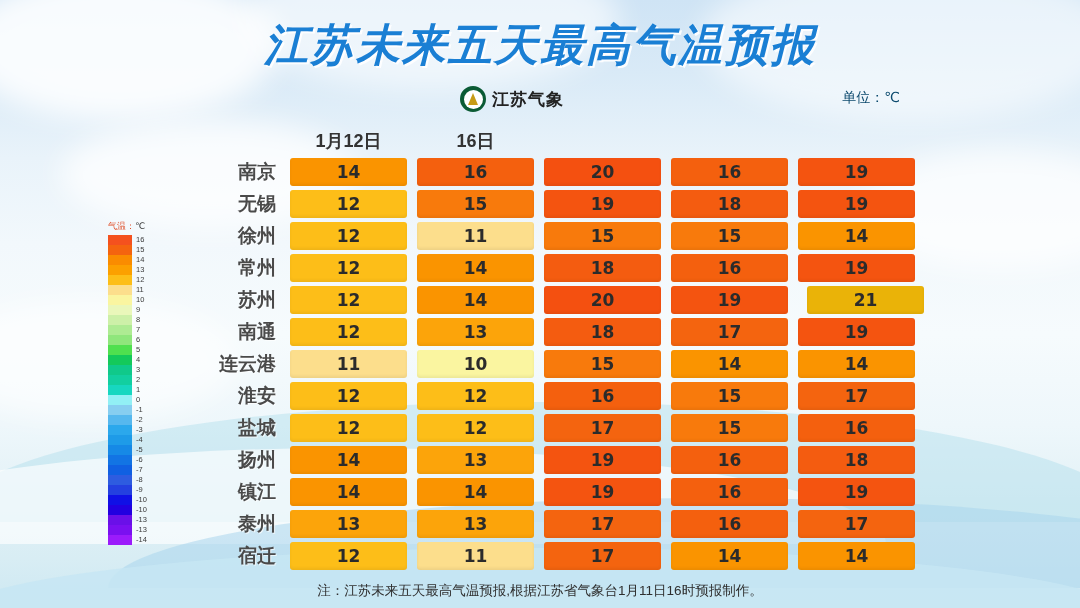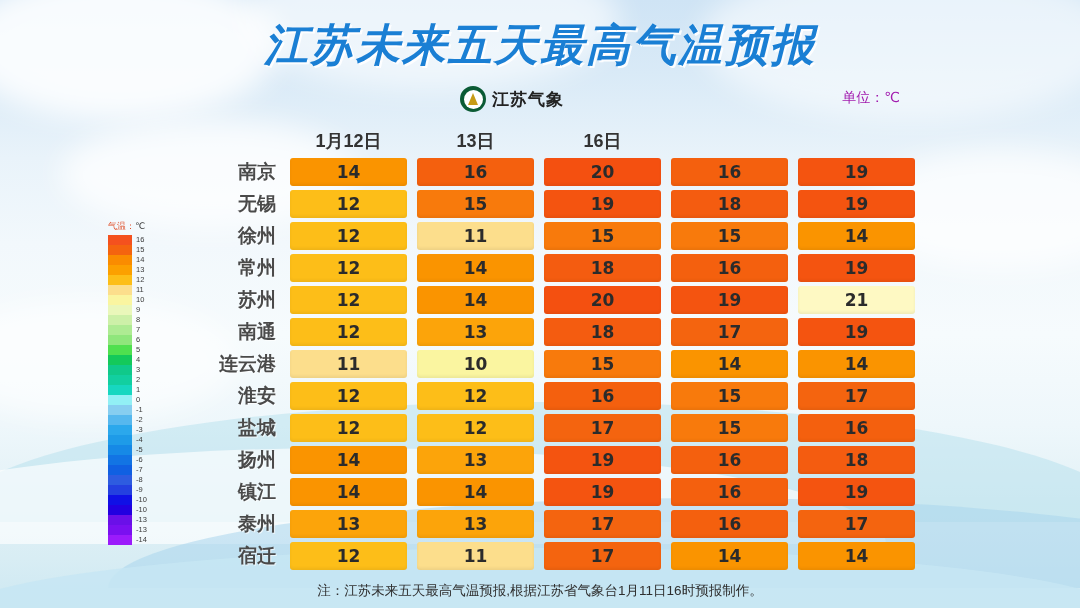--- a/index.html
+++ b/index.html
@@ -108,21 +108,21 @@
     font-size: 17px;
     font-weight: bold;
     color: #222;
     letter-spacing: 1px;
   }
   #unit-text {
     position: absolute;
     right: 180px;
     top: 3px;
     font-size: 14px;
-    color: #a21caf;
+    color: #0c4a6e;
   }
 
   
   #table {
     position: absolute;
     left: 0;
     top: 126px;
     width: 1080px;
   }
   .hdr-row, .data-row {
@@ -384,21 +384,20 @@
         <span class="lg-lbl">-14</span>
       </div>
     </div>
 </div>
 
 <div id="table">
   <div class="hdr-row">
     <div class="city-col"></div>
     <div id="hdr-cells" style="display:flex;">
         <div class="hdr-cell">1月12日</div>
-        <div class="hdr-cell">13日</div>
         <div class="hdr-cell">16日</div>
       </div>
   </div>
   <div id="body-rows">
       <div class="data-row">
         <div class="city-col">南京</div>
         <div class="cell" style="background: rgb(250, 148, 0);">14</div>
         <div class="cell" style="background: rgb(244, 96, 14);">16</div>
         <div class="cell" style="background: rgb(244, 80, 16);">20</div>
         <div class="cell" style="background: rgb(244, 96, 14);">16</div>
@@ -427,21 +426,21 @@
         <div class="cell" style="background: rgb(244, 92, 16);">18</div>
         <div class="cell" style="background: rgb(244, 96, 14);">16</div>
         <div class="cell" style="background: rgb(244, 84, 16);">19</div>
       </div>
       <div class="data-row">
         <div class="city-col">苏州</div>
         <div class="cell" style="background: rgb(253, 190, 24);">12</div>
         <div class="cell" style="background: rgb(250, 148, 0);">14</div>
         <div class="cell" style="background: rgb(244, 80, 16);">20</div>
         <div class="cell" style="background: rgb(244, 84, 16);">19</div>
-        <div class="cell" style="background: #fef9c3;">21</div>
+        <div class="cell" style="background: #eab308; margin-left: 9px;">21</div>
       </div>
       <div class="data-row">
         <div class="city-col">南通</div>
         <div class="cell" style="background: rgb(253, 190, 24);">12</div>
         <div class="cell" style="background: rgb(252, 164, 10);">13</div>
         <div class="cell" style="background: rgb(244, 92, 16);">18</div>
         <div class="cell" style="background: rgb(244, 100, 15);">17</div>
         <div class="cell" style="background: rgb(244, 84, 16);">19</div>
       </div>
       <div class="data-row">

